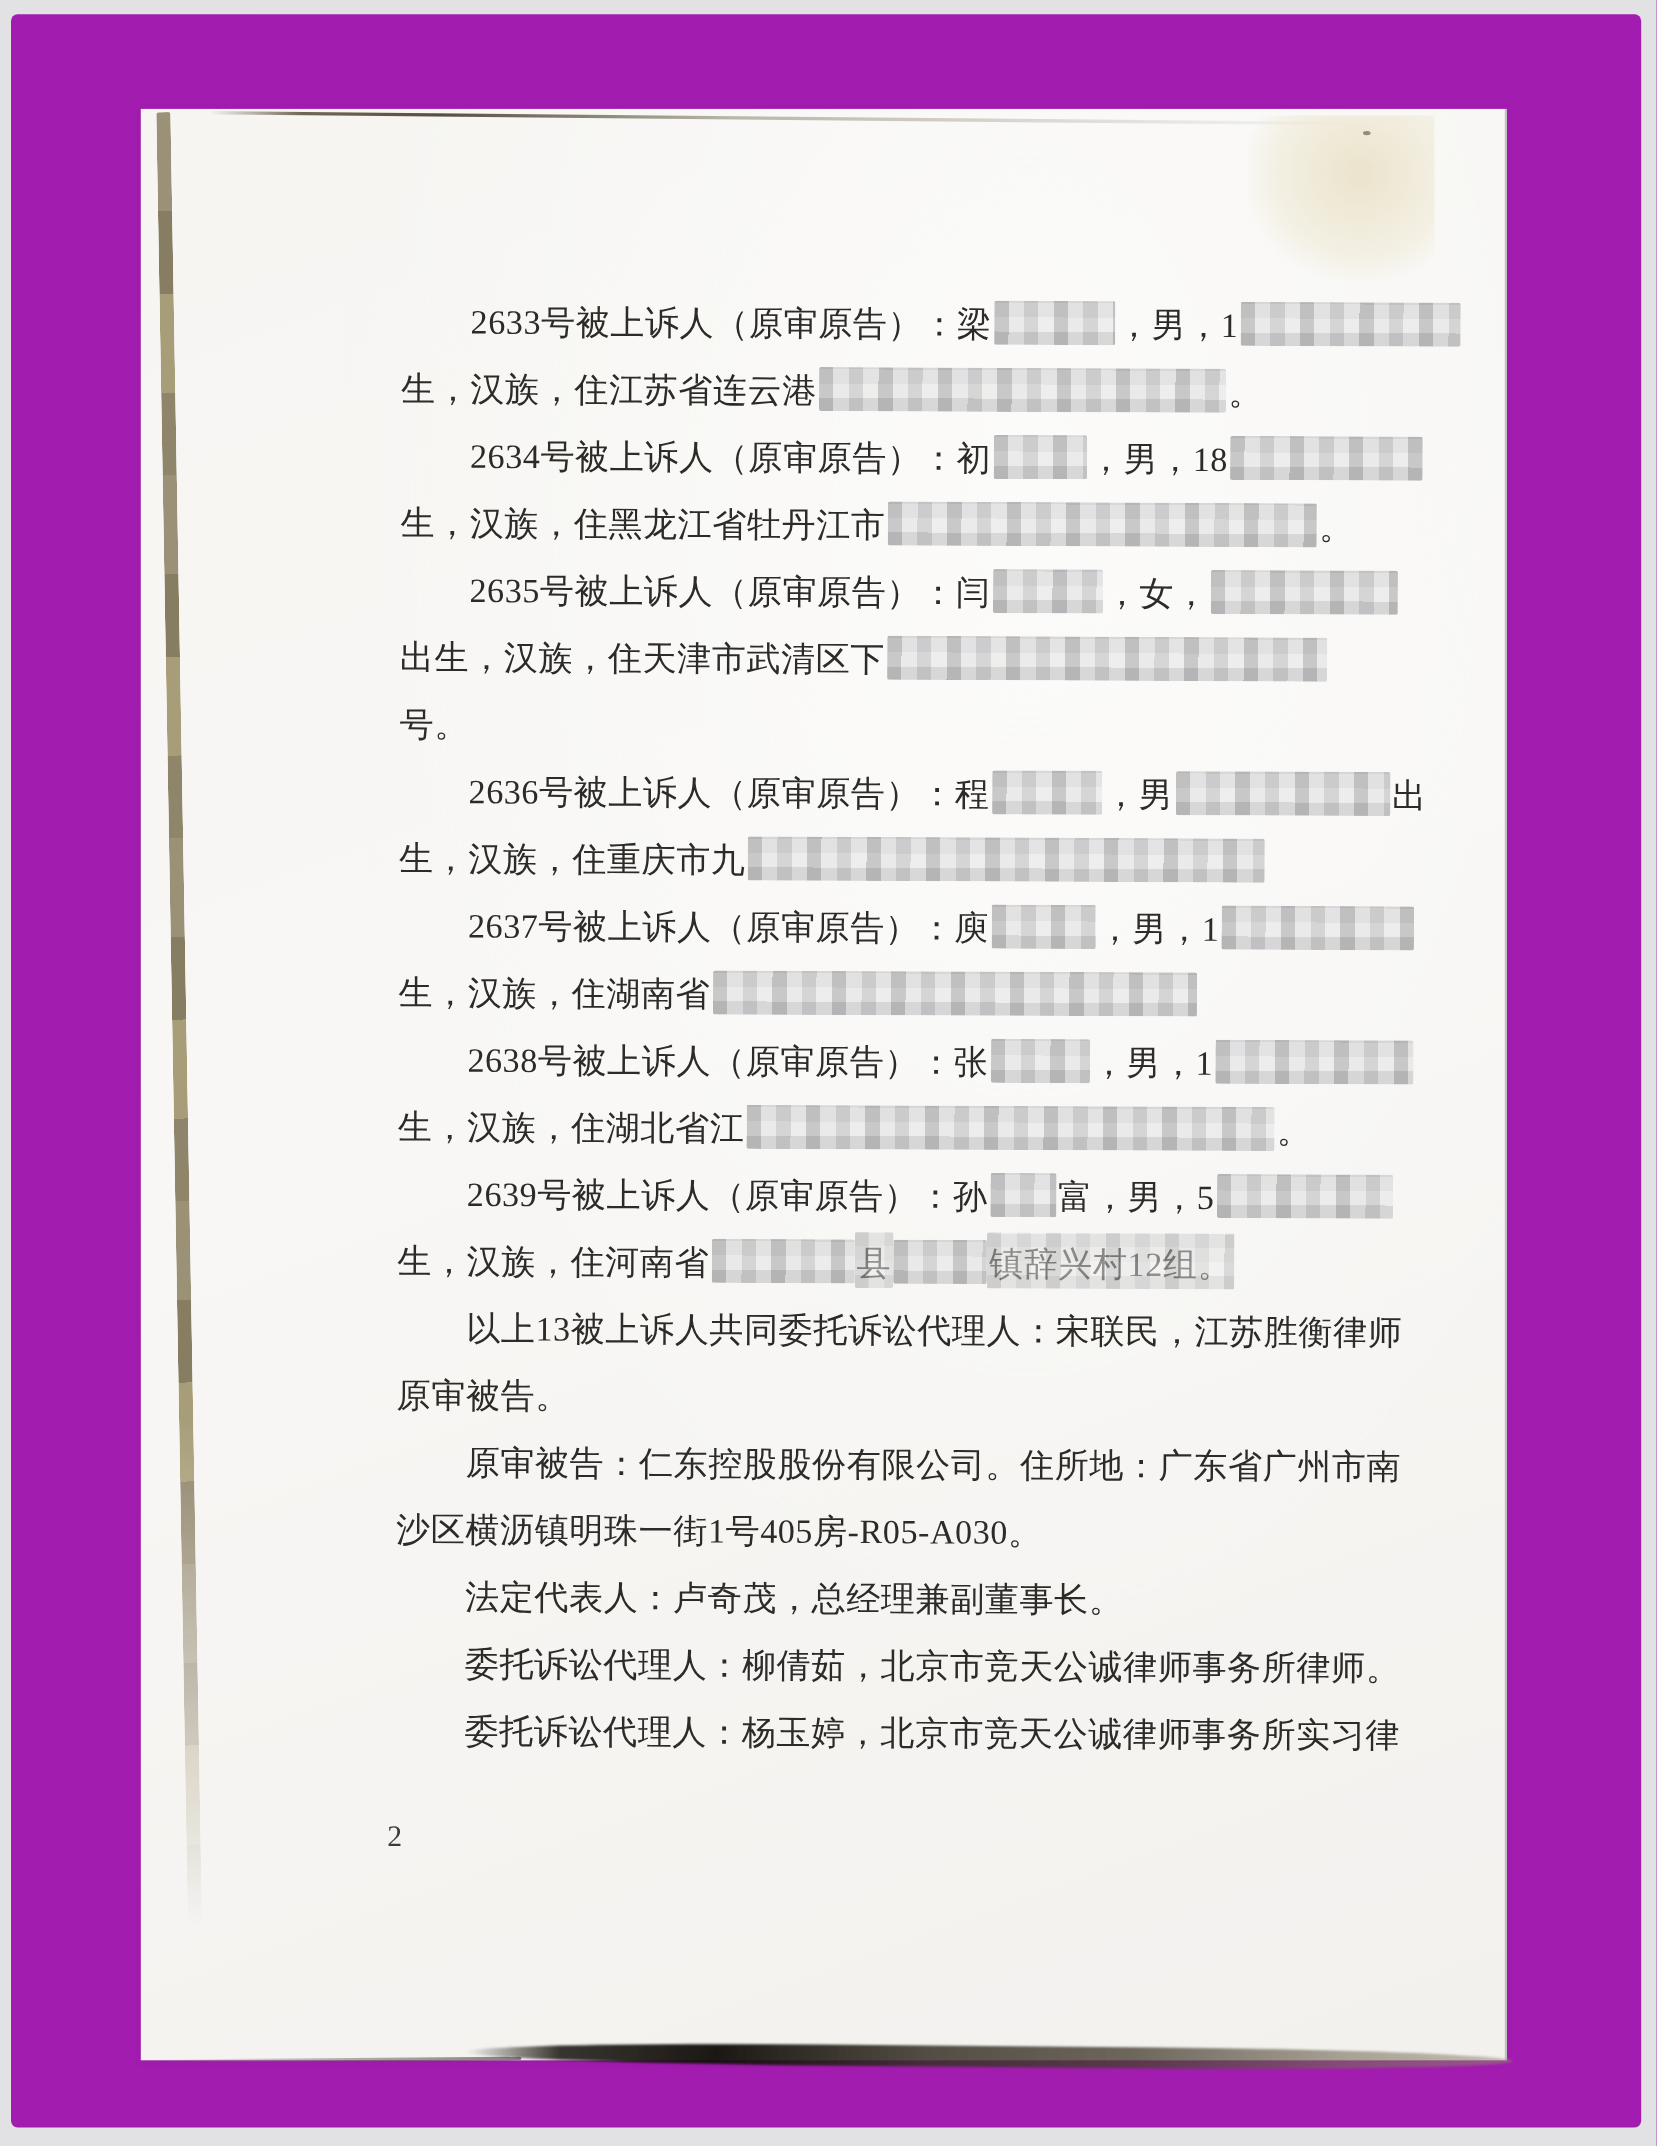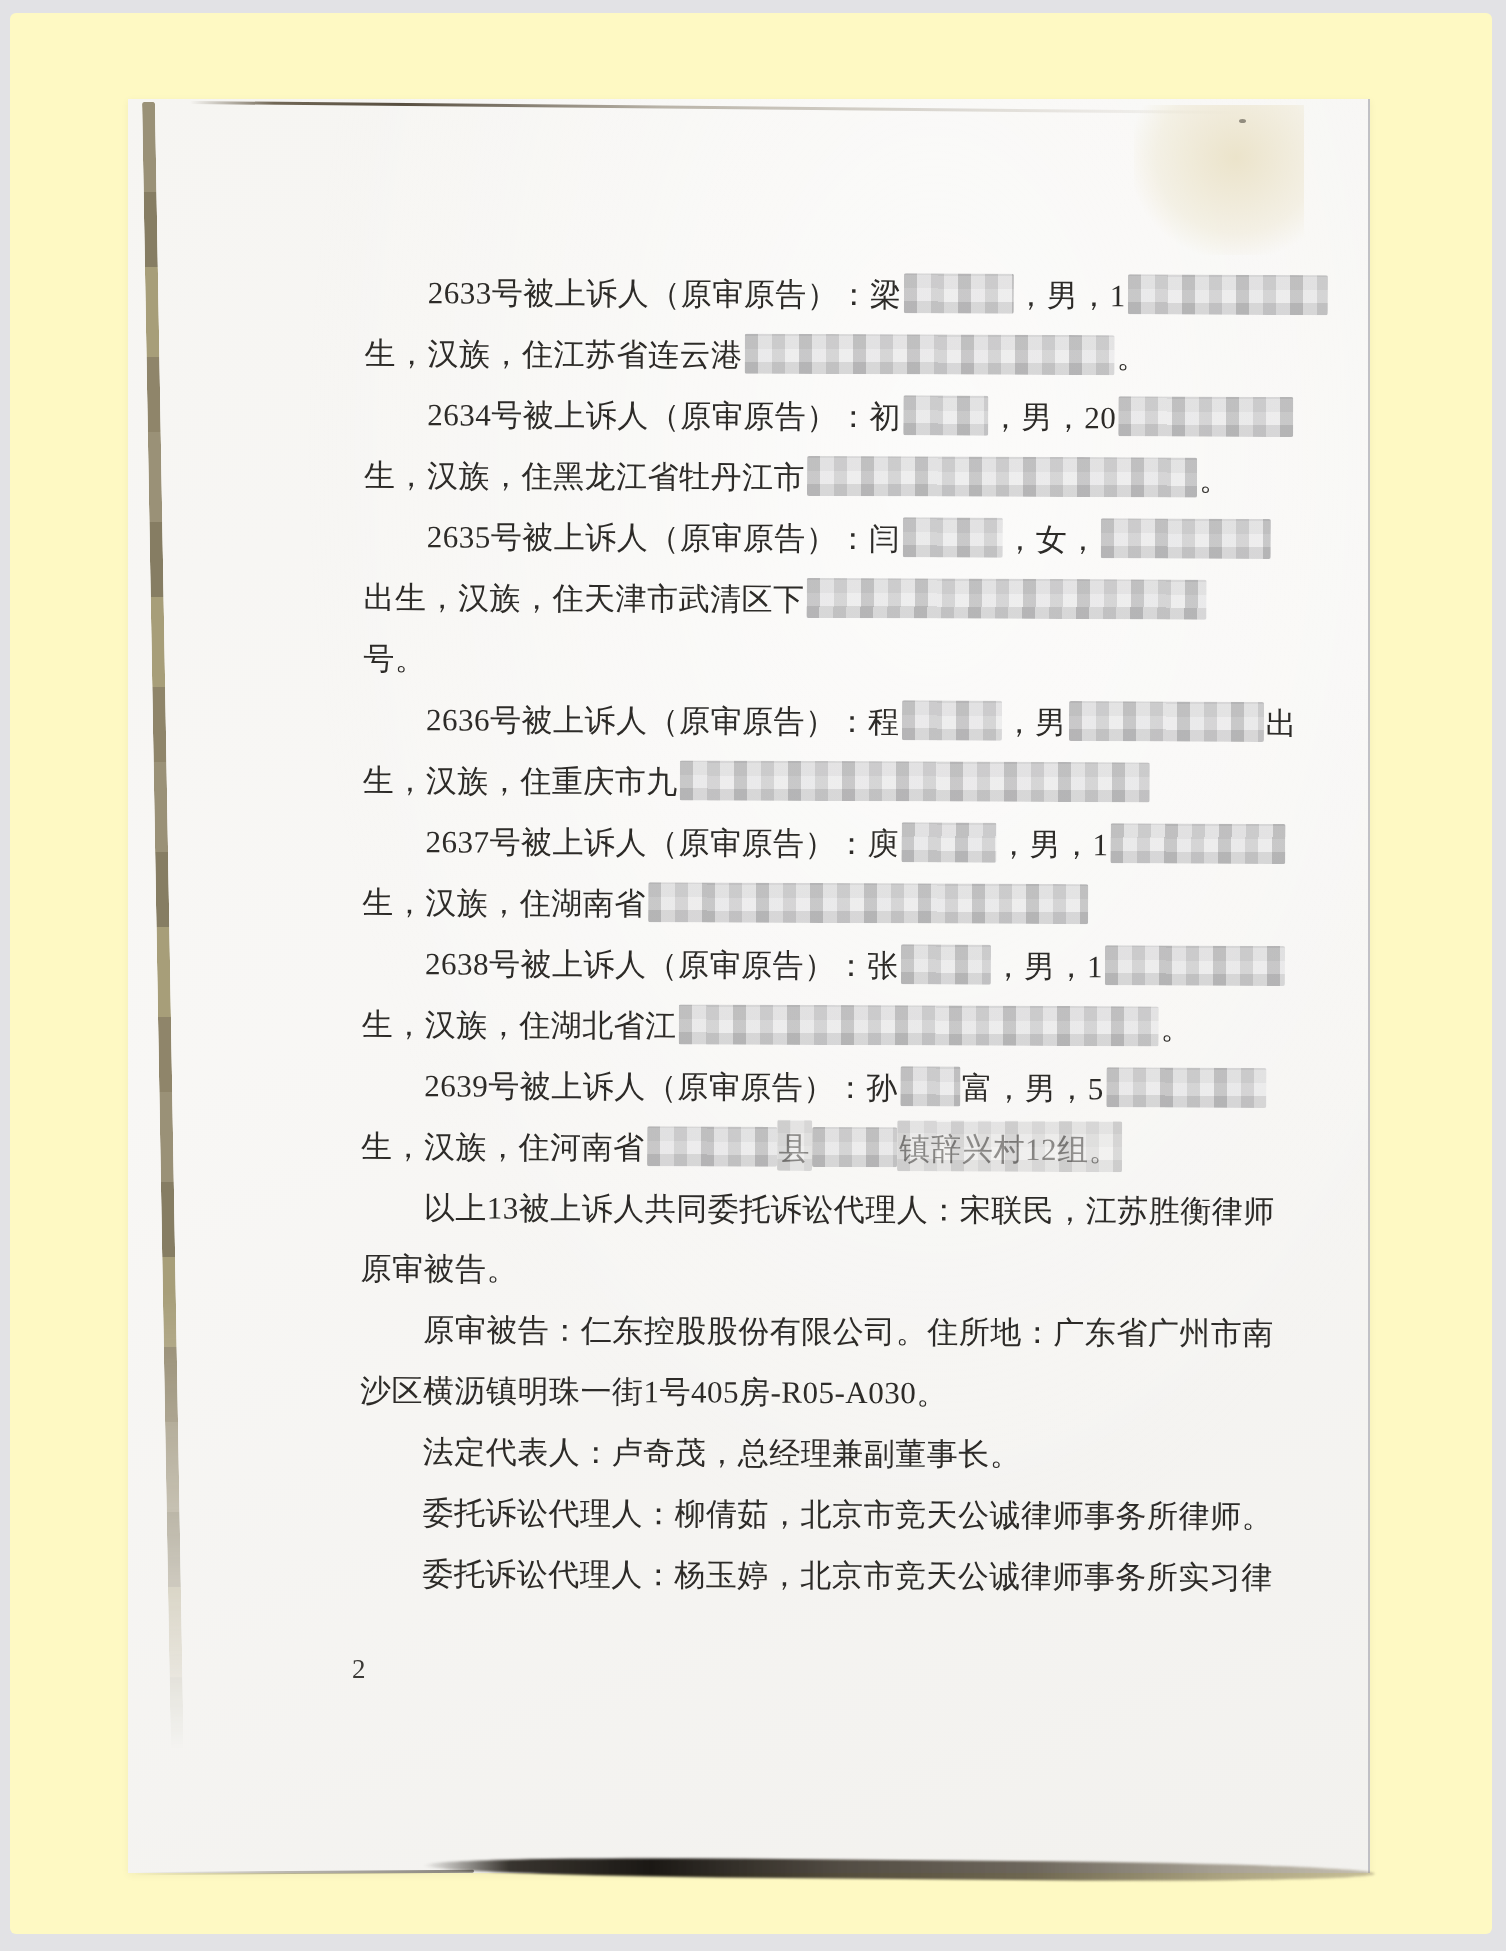--- a/index.html
+++ b/index.html
@@ -4,21 +4,21 @@
 <style>
   html,body{margin:0;padding:0;}
   body{
     width:1506px;height:1951px;
     background:#e2e2e5;
     font-family:"Liberation Serif","DejaVu Serif",serif;
     overflow:hidden;position:relative;
   }
   .scan-bg{
     position:absolute;left:10px;top:13px;right:14px;bottom:17px;
-    background:#fef9c3;border-radius:6px;
+    background:#a21caf;border-radius:6px;
   }
   .paper{
     position:absolute;left:118px;top:86px;width:1240px;height:1774px;
     background:
       radial-gradient(ellipse at 65% 20%, rgba(255,255,255,.55) 0%, rgba(255,255,255,0) 55%),
       linear-gradient(160deg,#f6f5f2 0%,#f8f7f5 45%,#f2f1ee 100%);
     border-right:2px solid rgba(150,150,160,.55);
     box-shadow:0 2px 8px rgba(0,0,0,.05);
   }
   .paper-top-edge{
@@ -96,21 +96,21 @@
 
 <div class="scan-bg">
   <div class="paper">
     <div class="paper-top-edge"></div>
     <div class="paper-left-edge"></div>
     <div class="paper-corner-stain"></div>
     <div class="paper-corner-dot"></div>
     <div class="textblock">
         <div class="line"><span class="seg">　　2633号被上诉人（原审原告）：梁</span><span class="redact" style="width: 110px;"></span><span class="seg">，男，1</span><span class="redact" style="width: 200px;"></span></div>
         <div class="line"><span class="seg">生，汉族，住江苏省连云港</span><span class="redact" style="width: 370px;"></span><span class="seg">。</span></div>
-        <div class="line"><span class="seg">　　2634号被上诉人（原审原告）：初</span><span class="redact" style="width: 85px;"></span><span class="seg">，男，20</span><span class="redact" style="width: 175px;"></span></div>
+        <div class="line"><span class="seg">　　2634号被上诉人（原审原告）：初</span><span class="redact" style="width: 85px;"></span><span class="seg">，男，18</span><span class="redact" style="width: 175px;"></span></div>
         <div class="line"><span class="seg">生，汉族，住黑龙江省牡丹江市</span><span class="redact" style="width: 390px;"></span><span class="seg">。</span></div>
         <div class="line"><span class="seg">　　2635号被上诉人（原审原告）：闫</span><span class="redact" style="width: 100px;"></span><span class="seg">，女，</span><span class="redact" style="width: 170px;"></span></div>
         <div class="line"><span class="seg">出生，汉族，住天津市武清区下</span><span class="redact" style="width: 400px;"></span></div>
         <div class="line"><span class="seg">号。</span></div>
         <div class="line"><span class="seg">　　2636号被上诉人（原审原告）：程</span><span class="redact" style="width: 100px;"></span><span class="seg">，男</span><span class="redact" style="width: 195px;"></span><span class="seg">出</span></div>
         <div class="line"><span class="seg">生，汉族，住重庆市九</span><span class="redact" style="width: 470px;"></span></div>
         <div class="line"><span class="seg">　　2637号被上诉人（原审原告）：庾</span><span class="redact" style="width: 95px;"></span><span class="seg">，男，1</span><span class="redact" style="width: 175px;"></span></div>
         <div class="line"><span class="seg">生，汉族，住湖南省</span><span class="redact" style="width: 440px;"></span></div>
         <div class="line"><span class="seg">　　2638号被上诉人（原审原告）：张</span><span class="redact" style="width: 90px;"></span><span class="seg">，男，1</span><span class="redact" style="width: 180px;"></span></div>
         <div class="line"><span class="seg">生，汉族，住湖北省江</span><span class="redact" style="width: 480px;"></span><span class="seg">。</span></div>

